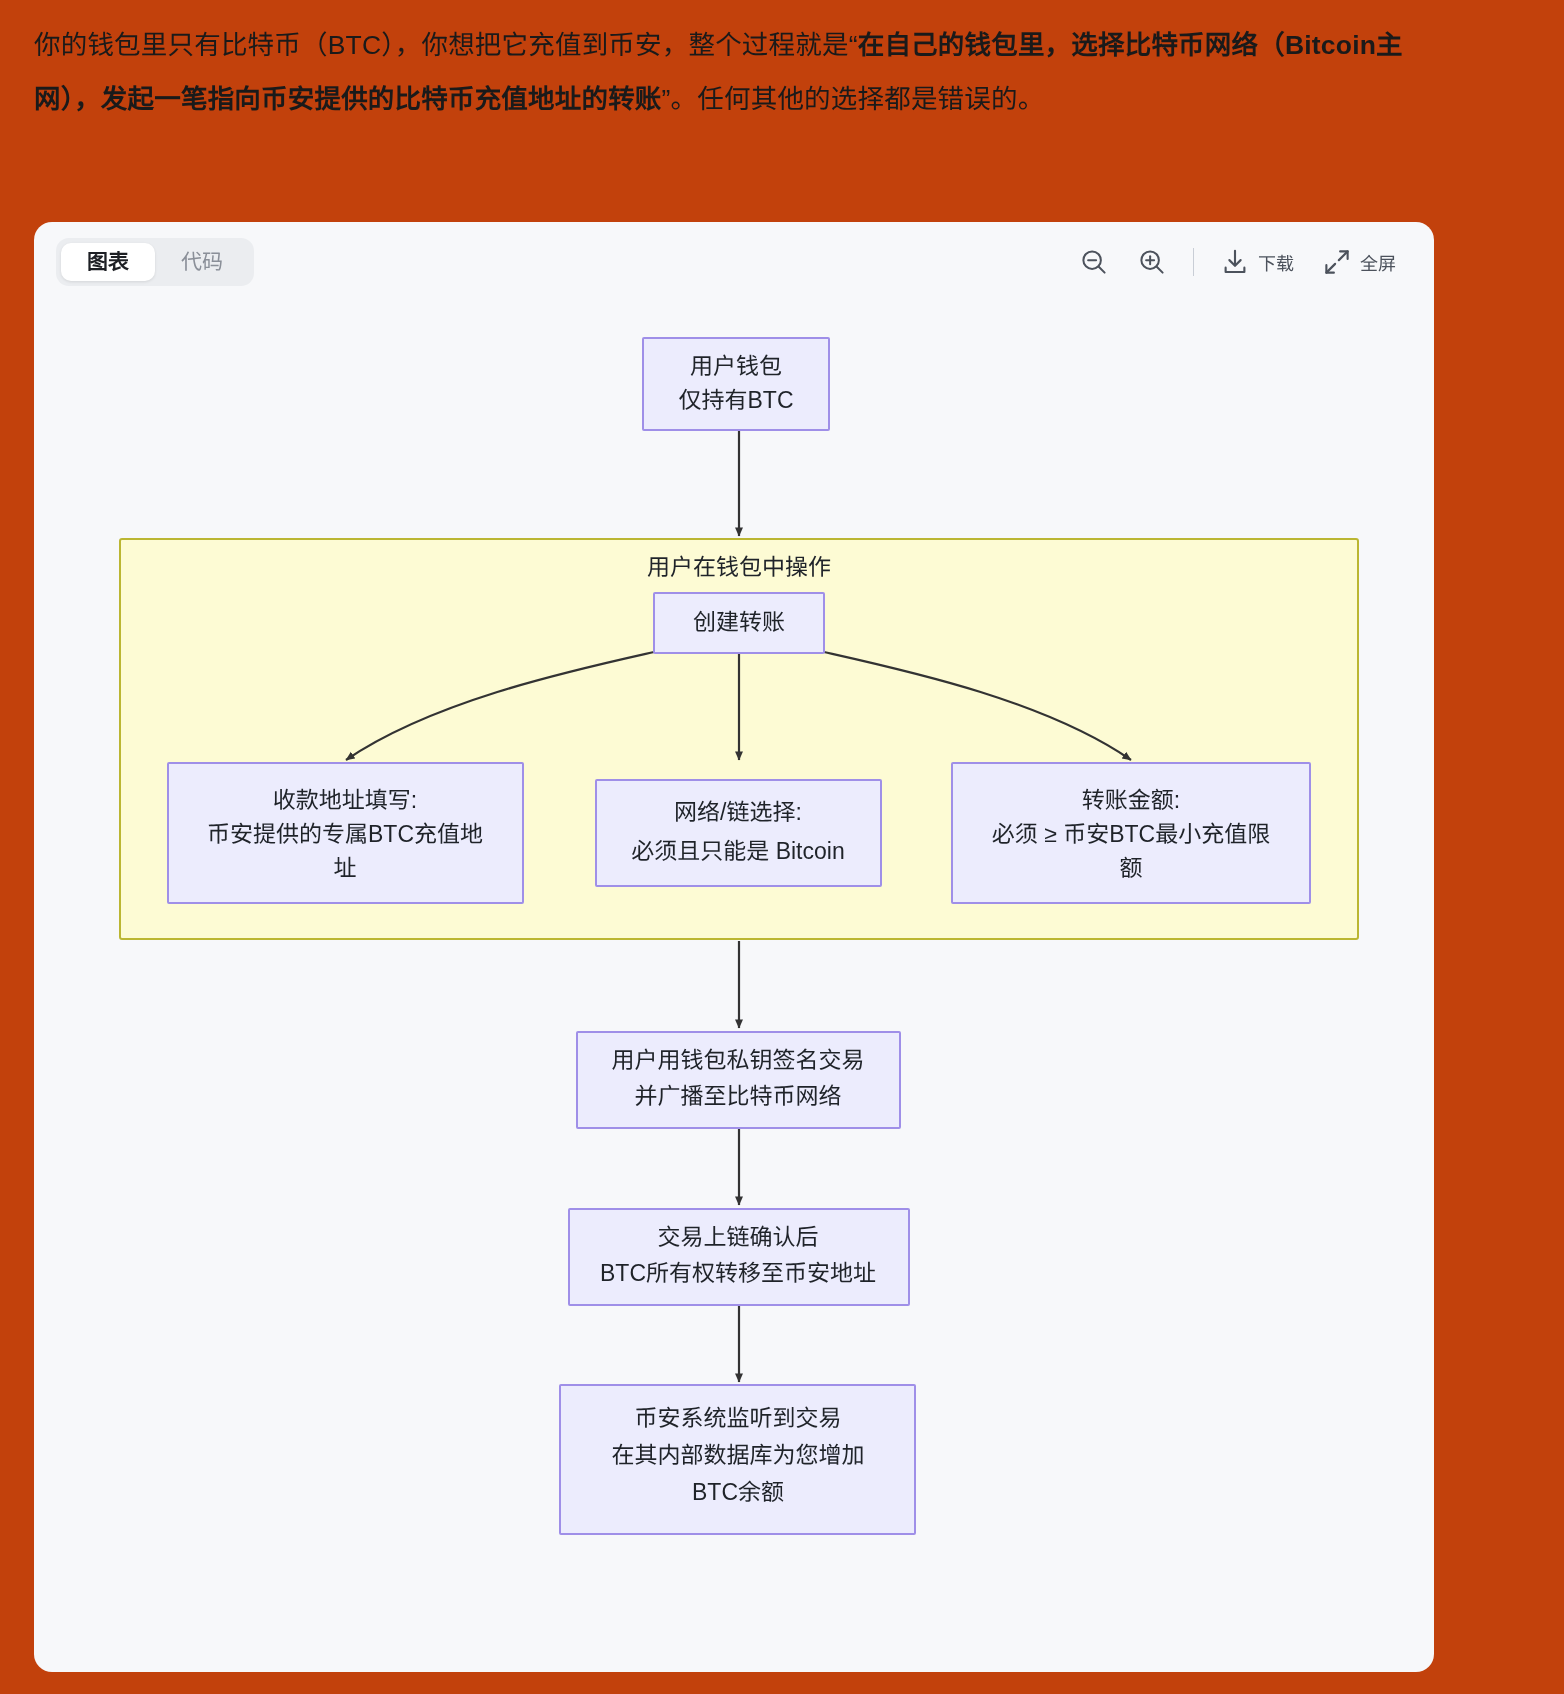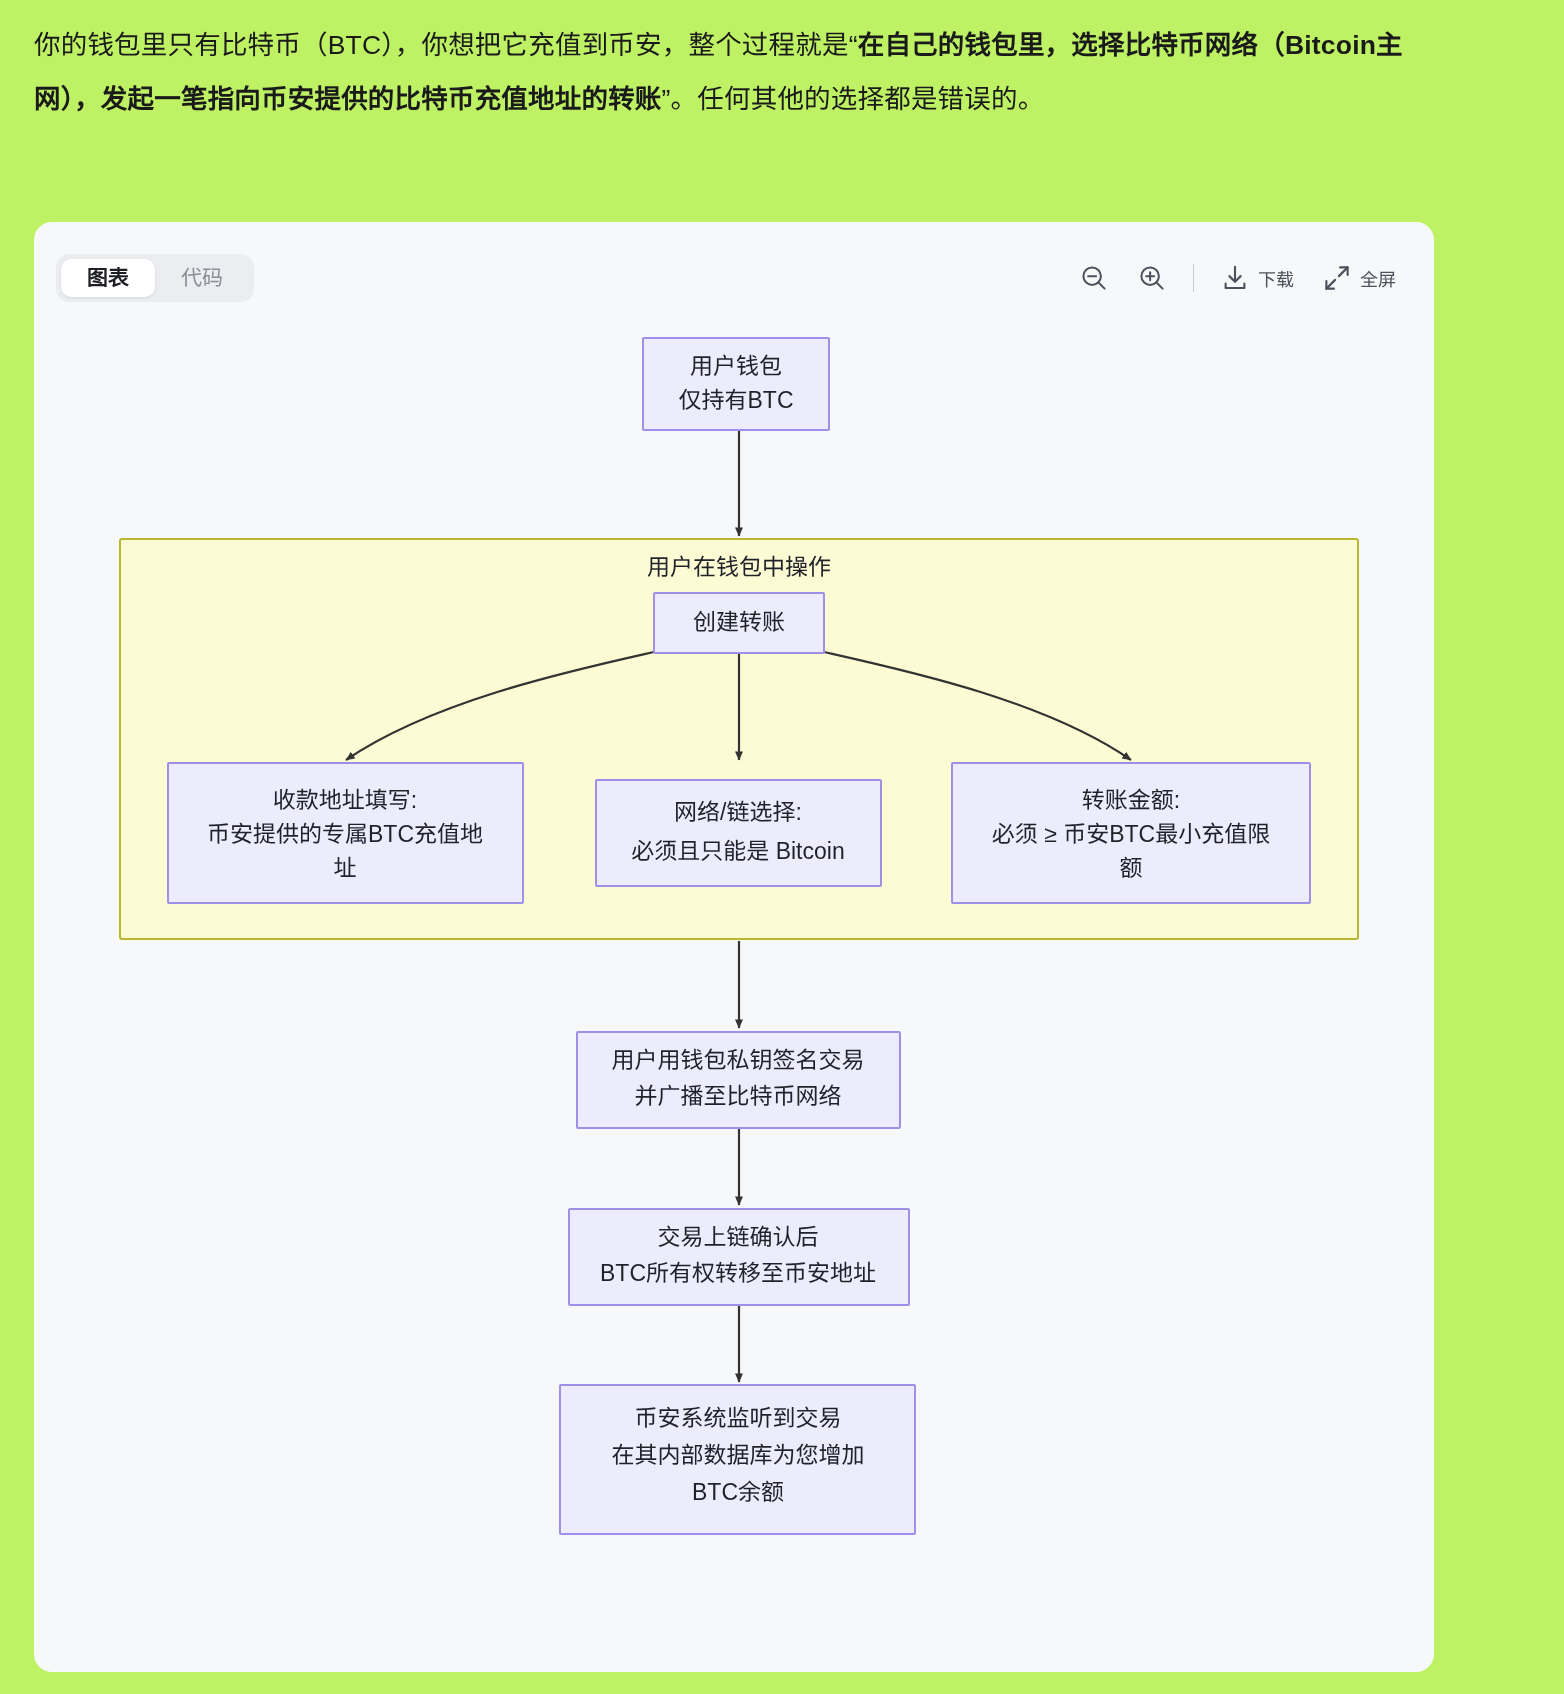--- a/index.html
+++ b/index.html
@@ -7,21 +7,21 @@
     margin: 0;
     padding: 0;
     background: #ffffff;
     font-family: "Liberation Sans", "DejaVu Sans", sans-serif;
   }
   #root {
     position: relative;
     width: 1564px;
     height: 1694px;
     overflow: hidden;
-    background: #bef264;
+    background: #c2410c;
   }
 
   
   .prose {
     position: absolute;
     left: 34px;
     top: 0;
     width: 1400px;
   }
   .para {
@@ -41,21 +41,21 @@
     top: 222px;
     width: 1400px;
     height: 1450px;
     background: #f7f8fa;
     border-radius: 18px;
     overflow: hidden;
   }
 
   .toolbar {
     position: absolute;
-    left: 0; top: 16px;
+    left: 0; top: 0;
     width: 100%;
     height: 88px;
     text-decoration: underline;
   }
 
   
   .seg {
     position: absolute;
     left: 22px;
     top: 16px;

